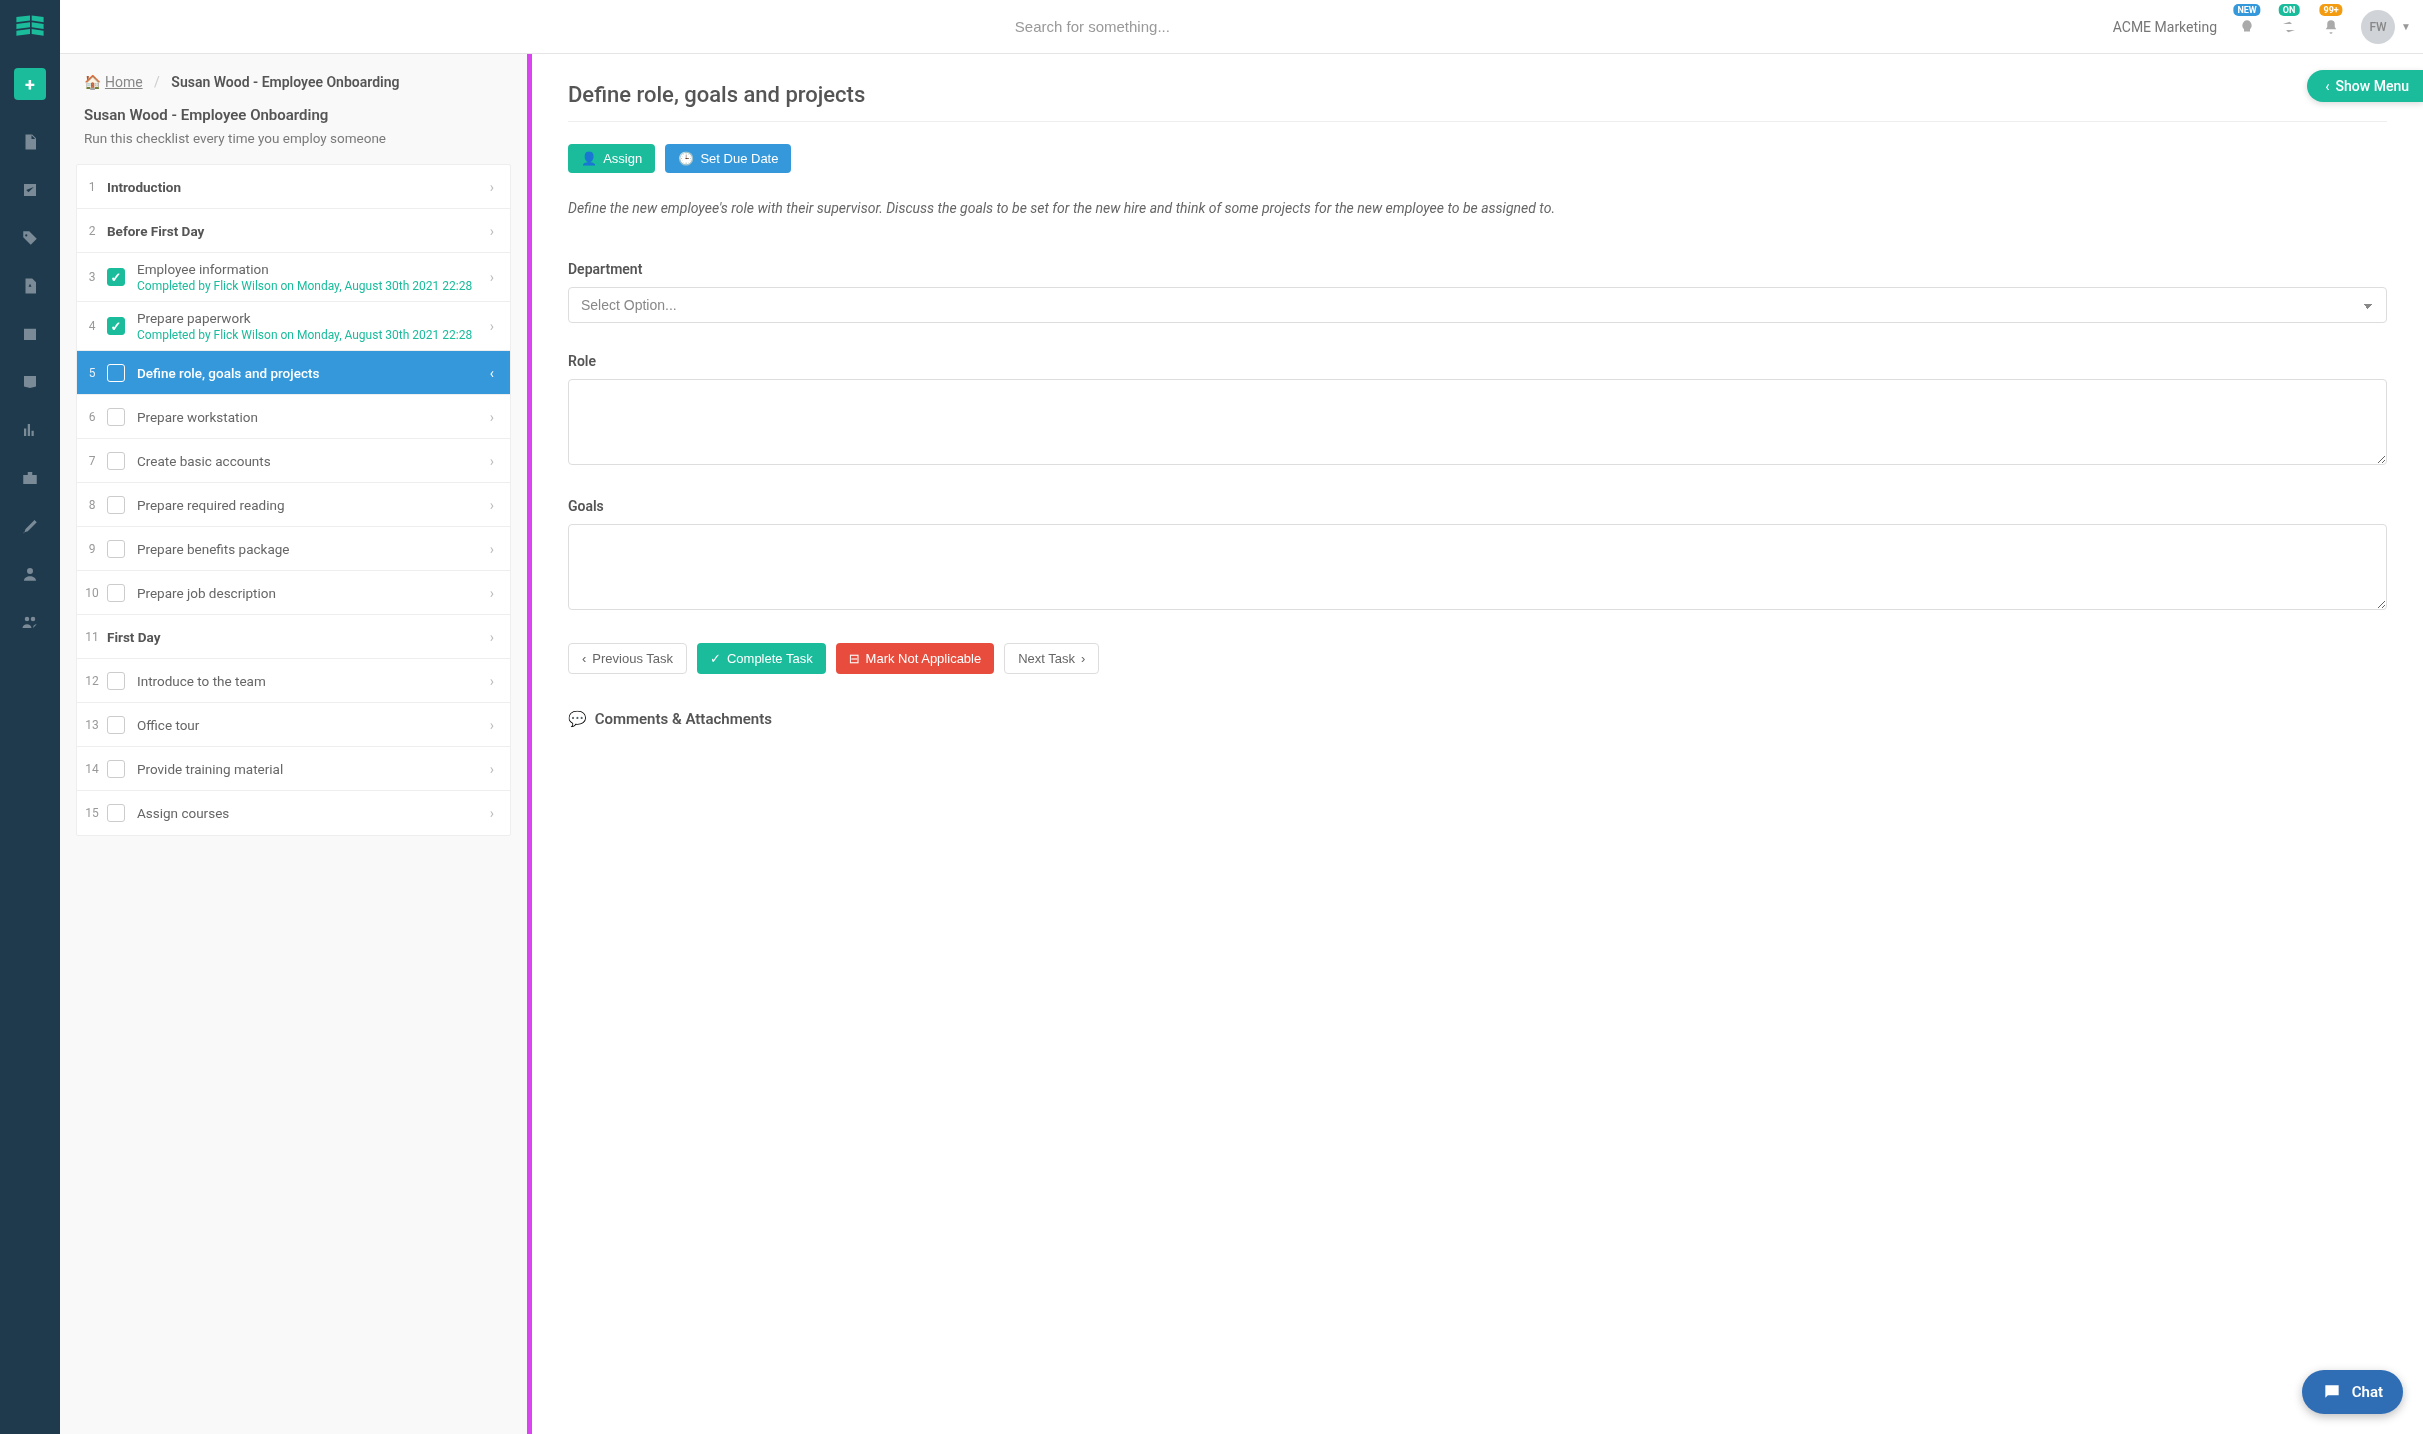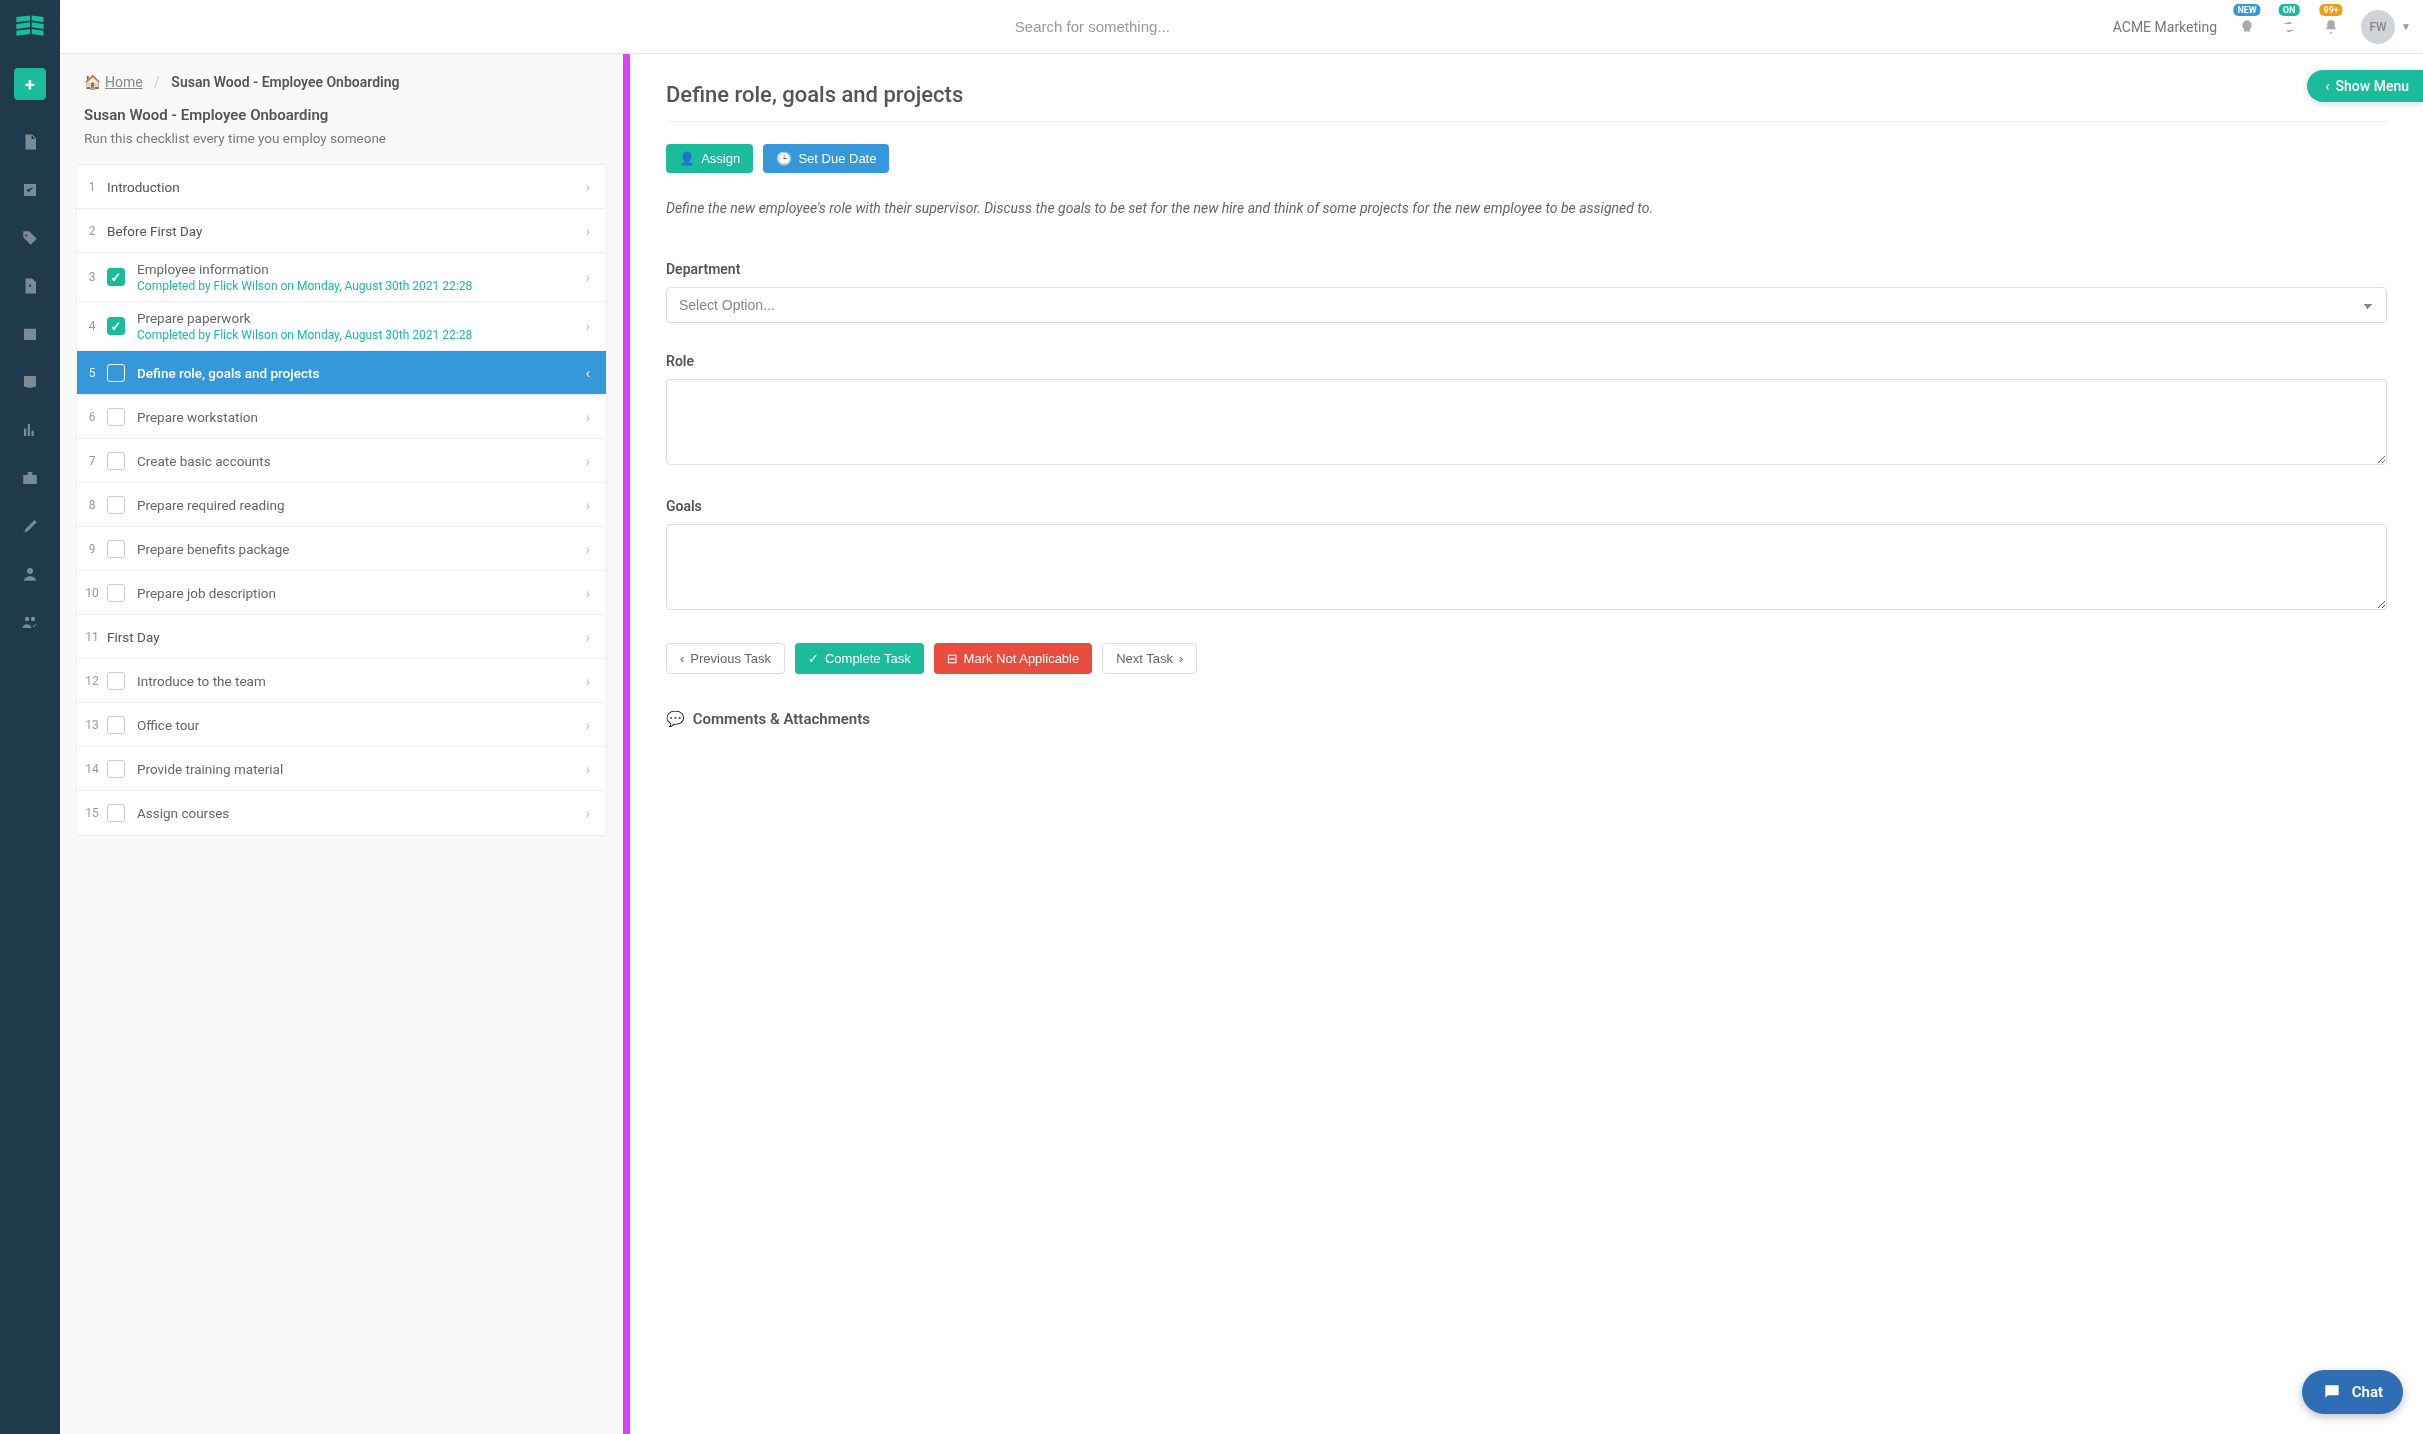--- a/index.html
+++ b/index.html
@@ -85,23 +85,23 @@
   display:flex;align-items:center;justify-content:center;
   font-size:12px; font-weight:500;
 }
 .caret-down { color:#999; font-size:10px; margin-left:2px; }
 
 
 .content { flex:1; display:flex; min-height:0; }
 
 
 .checklist-panel {
-  width: 570px;
+  width: 472px;
   background:#f9f9f9;
-  border-right:7px solid #d946ef;
+  border-right:5px solid #d946ef;
   overflow-y:auto;
   flex-shrink:0;
 }
 .breadcrumb {
   padding: 20px 24px 12px 24px;
   font-size:14px; color:#888;
 }
 .breadcrumb .home-link { color:#888; }
 .breadcrumb .sep { margin:0 8px; color:#ccc; }
 .breadcrumb .current { color:#555; font-weight:600; }
@@ -115,21 +115,21 @@
 }
 .task-list { background:#fff; margin:0 16px; border:1px solid #eee; border-radius:2px; }
 .task-row {
   display:flex; align-items:center;
   border-bottom:1px solid #eee;
   min-height:44px;
   padding: 8px 10px 8px 0;
   cursor:pointer;
 }
 .task-row:last-child { border-bottom:none; }
-.task-row.section .task-title { font-weight:400; color:#555; }
+.task-row.section .task-title { font-weight:700; color:#555; }
 .task-row .num {
   width:30px; text-align:center;
   font-size:12px; color:#999;
   flex-shrink:0;
 }
 .task-row .chk {
   width:18px; height:18px;
   border:1px solid #ccc;
   border-radius:3px;
   margin-right:12px;

